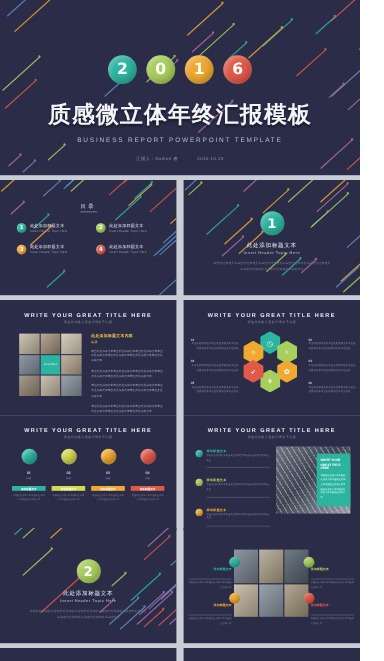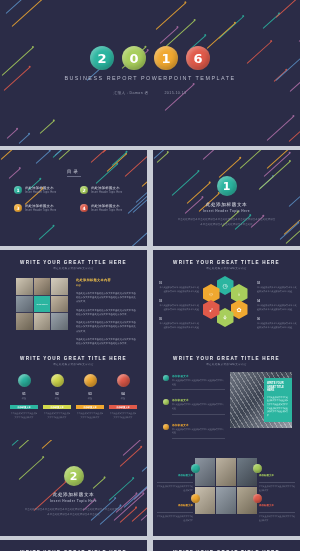--- a/index.html
+++ b/index.html
@@ -211,20 +211,21 @@
         <span class="ln" style="left:4.3px;top:90.4px;width:35.4px;background:#e05a4a;transform:rotate(-42deg);opacity:.85"></span>
         <span class="ln" style="left:298.5px;top:40.6px;width:38.4px;background:#b06fa8;transform:rotate(-42deg);opacity:.85"></span>
       </div>
     <div class="cover-inner">
       <div class="year-row" id="yearRow">
           <span class="yball" style="background:#2bb5a0">2</span>
           <span class="yball" style="background:#a8ce5c">0</span>
           <span class="yball" style="background:#f0a830">1</span>
           <span class="yball" style="background:#e05a4a">6</span>
         </div>
+      <div class="cover-title">质感微立体年终汇报模板</div>
       <div class="cover-sub">BUSINESS REPORT POWERPOINT TEMPLATE</div>
       <div class="cover-meta">
         <span>汇报人：Damon 者</span>
         <span>2015.10.13</span>
       </div>
     </div>
   </div>
 
   <div class="slide" id="toc">
     <div class="bg-lines" id="tocLines">

